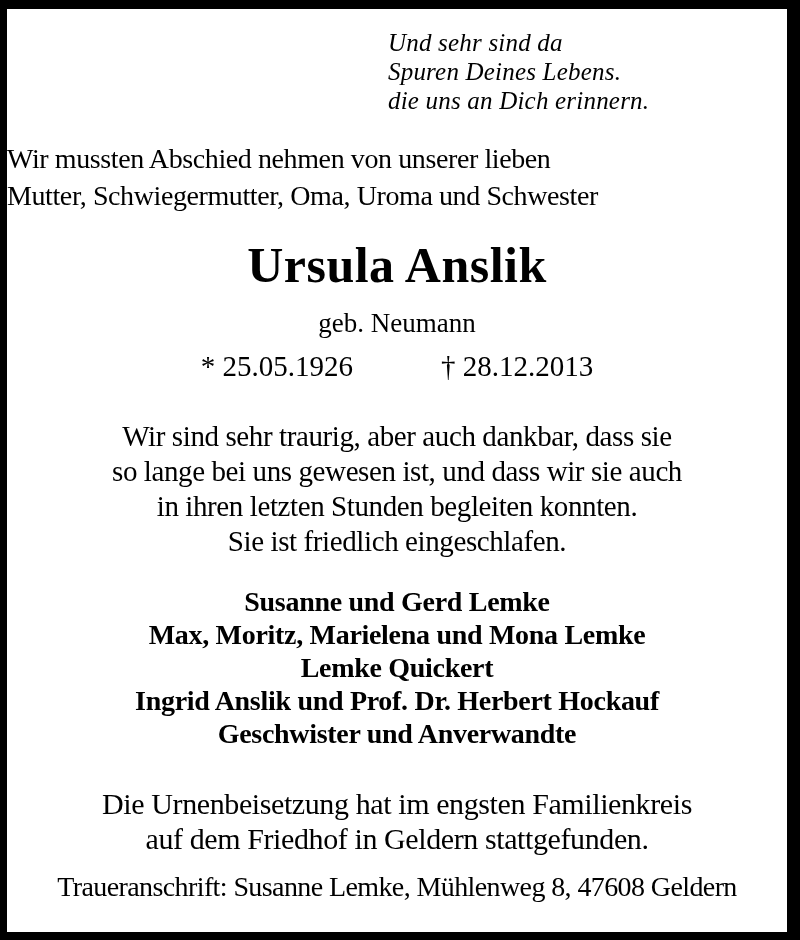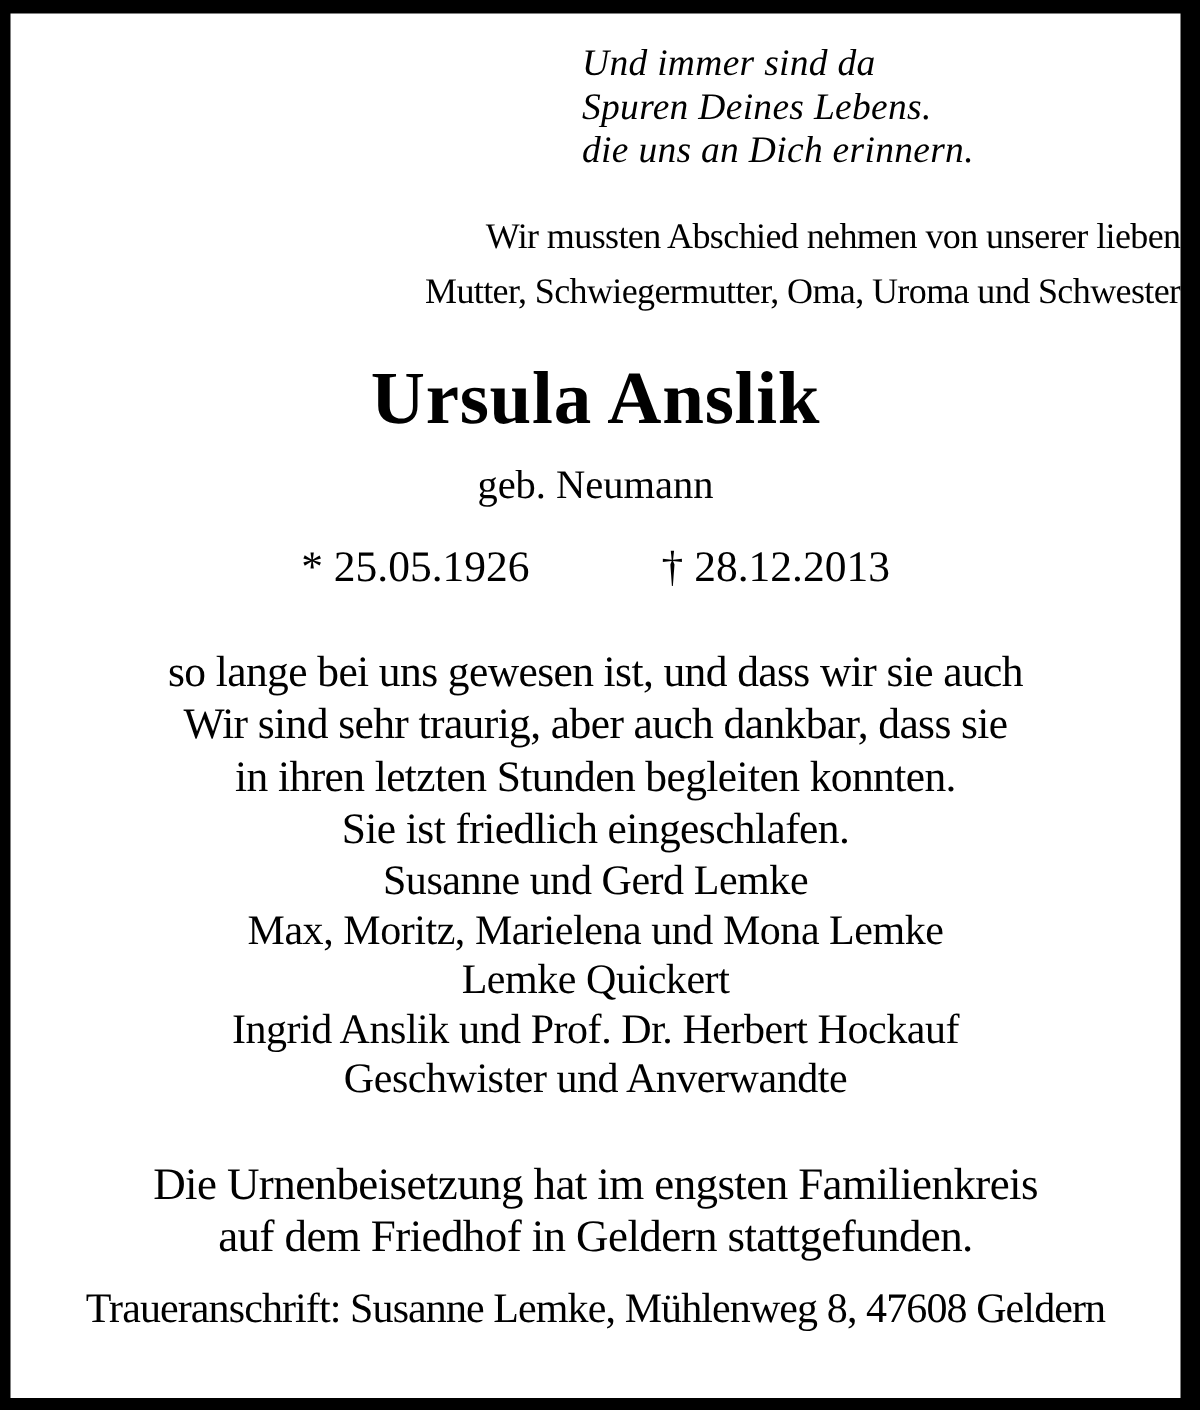--- a/index.html
+++ b/index.html
@@ -23,57 +23,58 @@
   .poem {
     margin: 19px 0 0 381px;
     font-style: italic;
     font-size: 25px;
     line-height: 29px;
     letter-spacing: 0.2px;
     text-align: left;
   }
   .intro {
     margin-top: 25px;
-    text-align: right;
-    font-size: 24px;
+    text-align: left;
+    font-size: 28px;
     line-height: 37px;
     letter-spacing: -0.4px;
   }
   .name {
     margin: 24px 0 0 0;
     text-align: center;
     font-size: 50px;
     line-height: 54px;
     font-weight: bold;
     letter-spacing: 0.5px;
   }
   .maiden {
     margin-top: 16px;
     text-align: center;
     font-size: 27px;
     line-height: 30px;
   }
   .dates {
-    margin-top: 24px;
+    margin-top: 12px;
     display: flex;
     justify-content: center;
     gap: 88px;
     font-size: 29px;
     line-height: 33px;
   }
   .body-text {
     margin-top: 36px;
     text-align: center;
     font-size: 29px;
     line-height: 35px;
     letter-spacing: -0.4px;
   }
   .mourners {
+    margin-top: 26px;
     text-align: center;
-    font-weight: normal;
+    font-weight: bold;
     font-size: 28px;
     line-height: 33px;
     letter-spacing: -0.3px;
   }
   .burial {
     margin-top: 36px;
     text-align: center;
     font-size: 30px;
     line-height: 35px;
     letter-spacing: -0.4px;
@@ -86,42 +87,42 @@
     letter-spacing: -0.6px;
     white-space: nowrap;
   }
 </style>
 </head>
 <body>
 
 <div class="notice">
 
   <div class="poem">
-    <div>Und immer sind da</div>
+    <div>Und sehr sind da</div>
     <div>Spuren Deines Lebens.</div>
     <div>die uns an Dich erinnern.</div>
   </div>
 
   <div class="intro">
     <div>Wir mussten Abschied nehmen von unserer lieben</div>
     <div>Mutter, Schwiegermutter, Oma, Uroma und Schwester</div>
   </div>
 
   <div class="name">Ursula Anslik</div>
 
   <div class="maiden">geb. Neumann</div>
 
   <div class="dates">
     <span>* 25.05.1926</span>
     <span>† 28.12.2013</span>
   </div>
 
   <div class="body-text">
+    <div>Wir sind sehr traurig, aber auch dankbar, dass sie</div>
     <div>so lange bei uns gewesen ist, und dass wir sie auch</div>
-    <div>Wir sind sehr traurig, aber auch dankbar, dass sie</div>
     <div>in ihren letzten Stunden begleiten konnten.</div>
     <div>Sie ist friedlich eingeschlafen.</div>
   </div>
 
   <div class="mourners">
     <div>Susanne und Gerd Lemke</div>
     <div>Max, Moritz, Marielena und Mona Lemke</div>
     <div>Lemke Quickert</div>
     <div>Ingrid Anslik und Prof. Dr. Herbert Hockauf</div>
     <div>Geschwister und Anverwandte</div>

